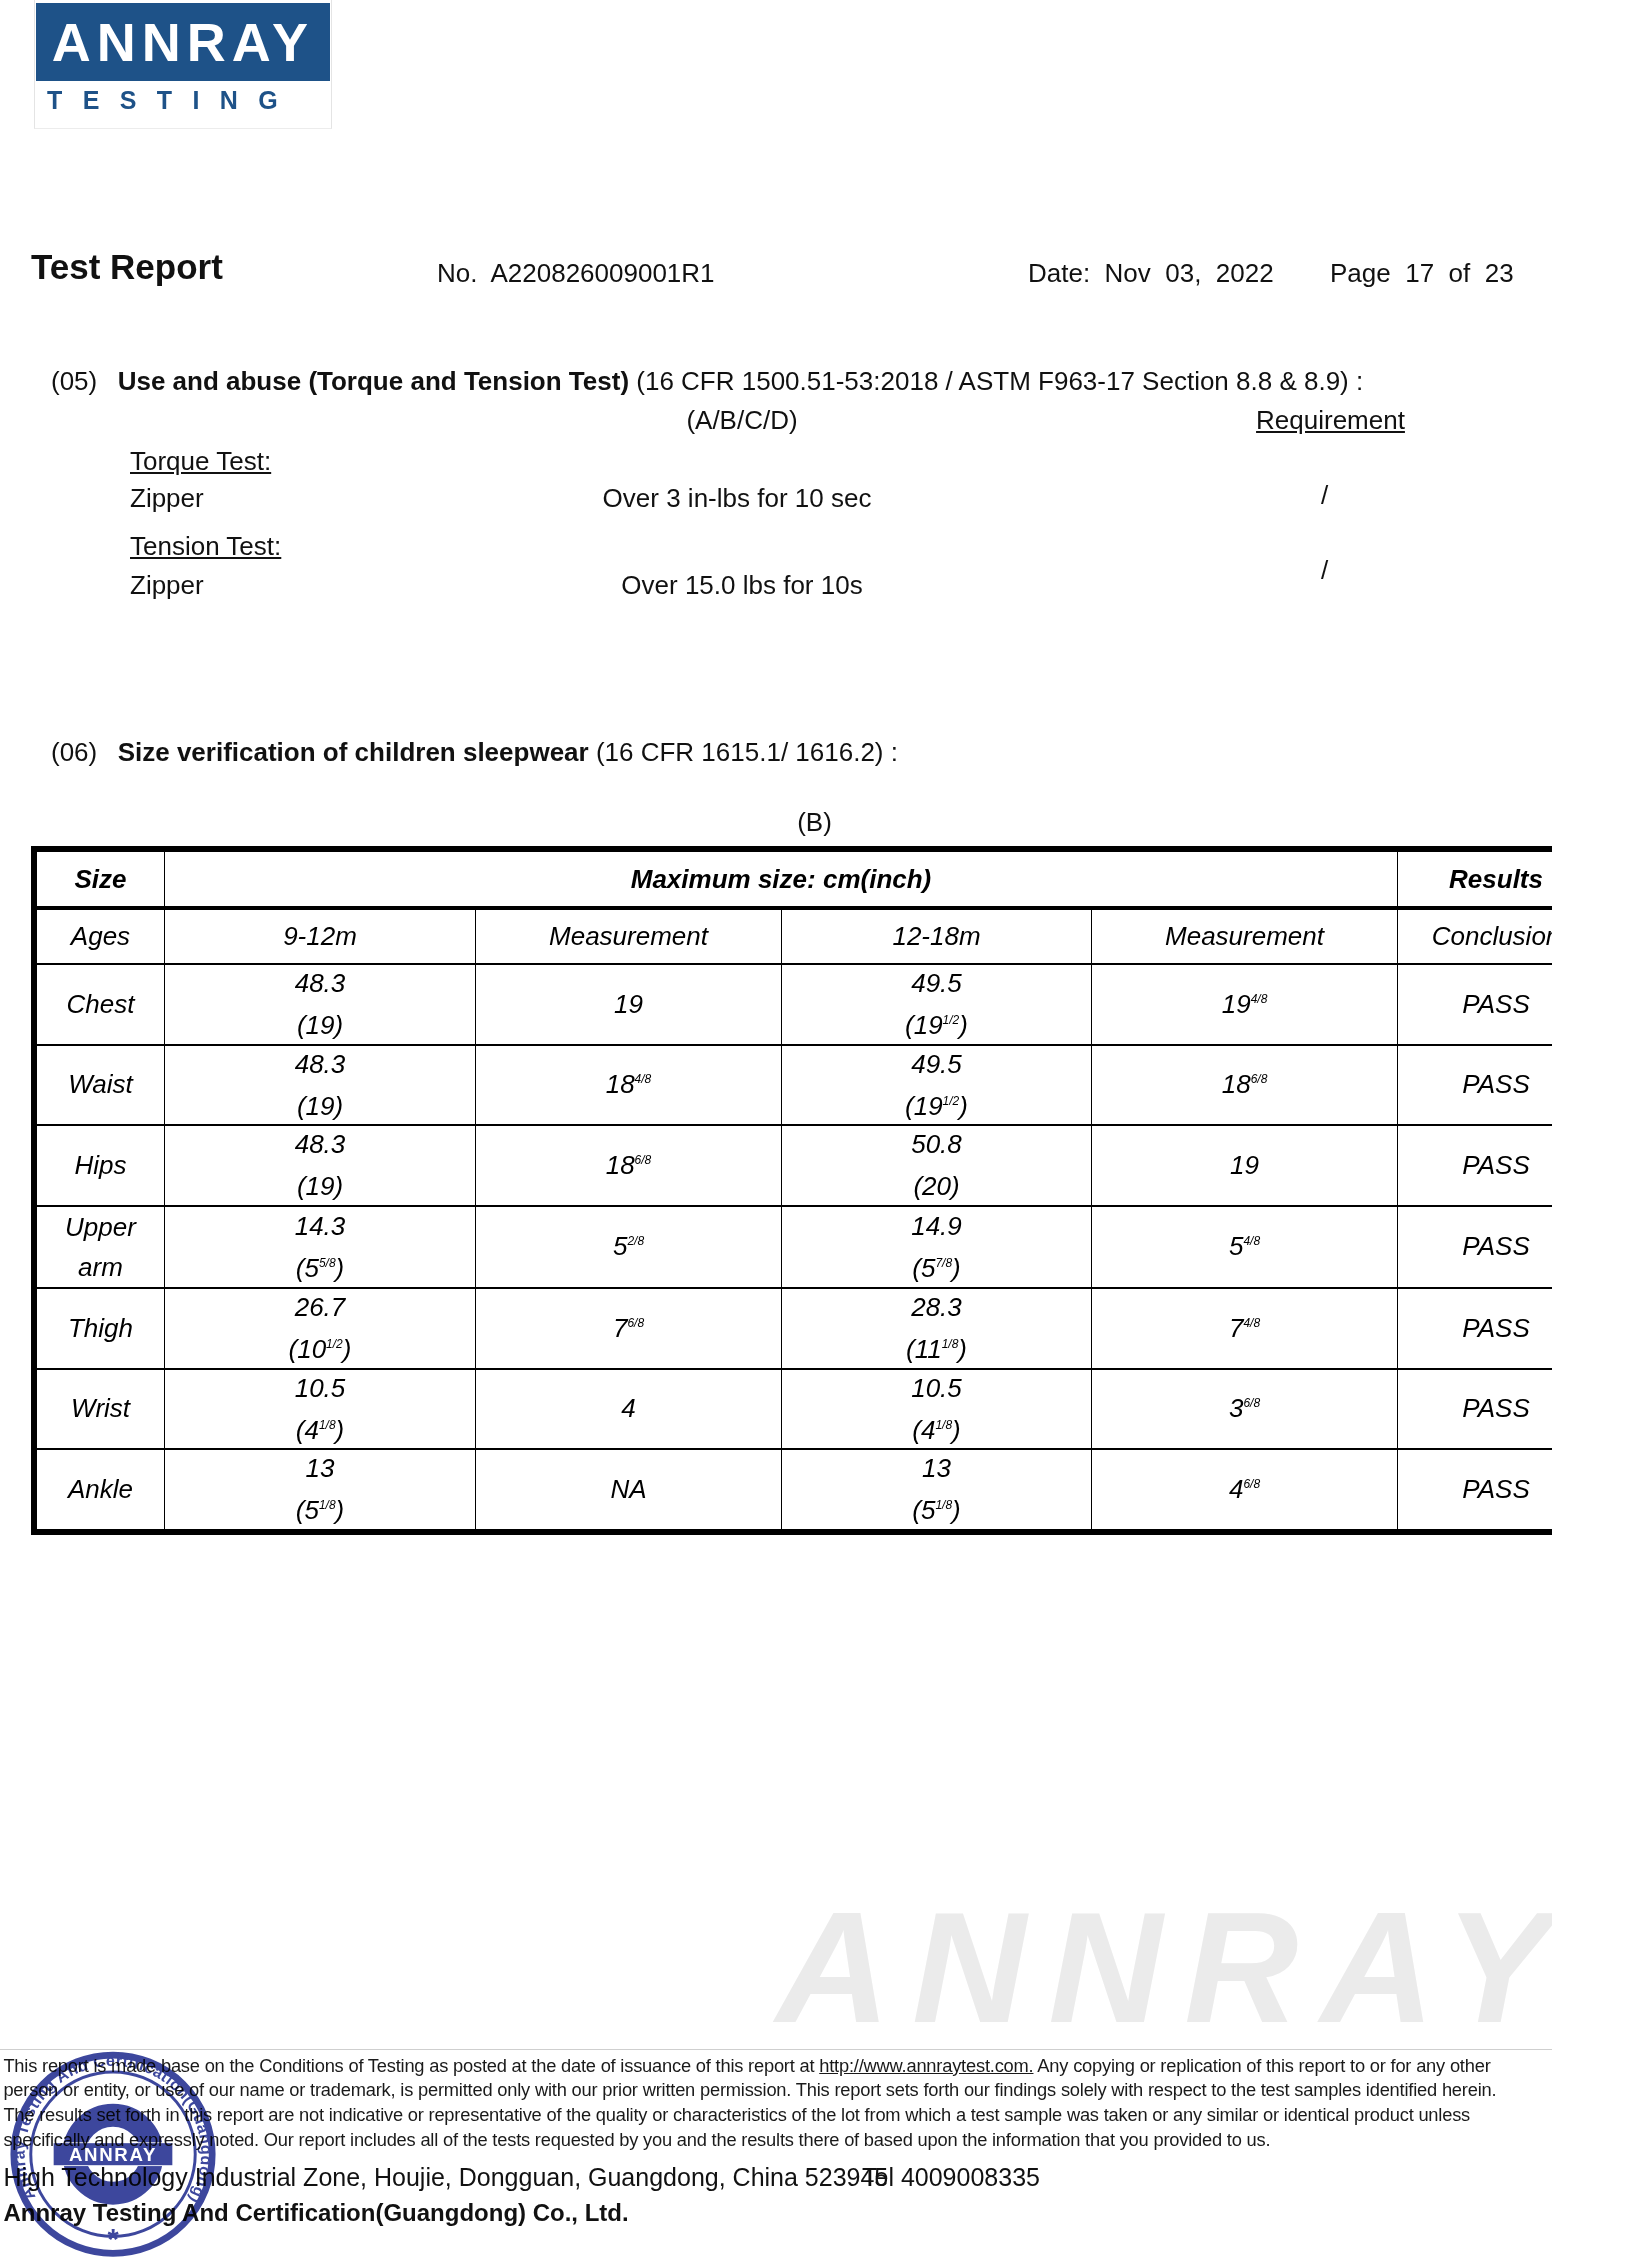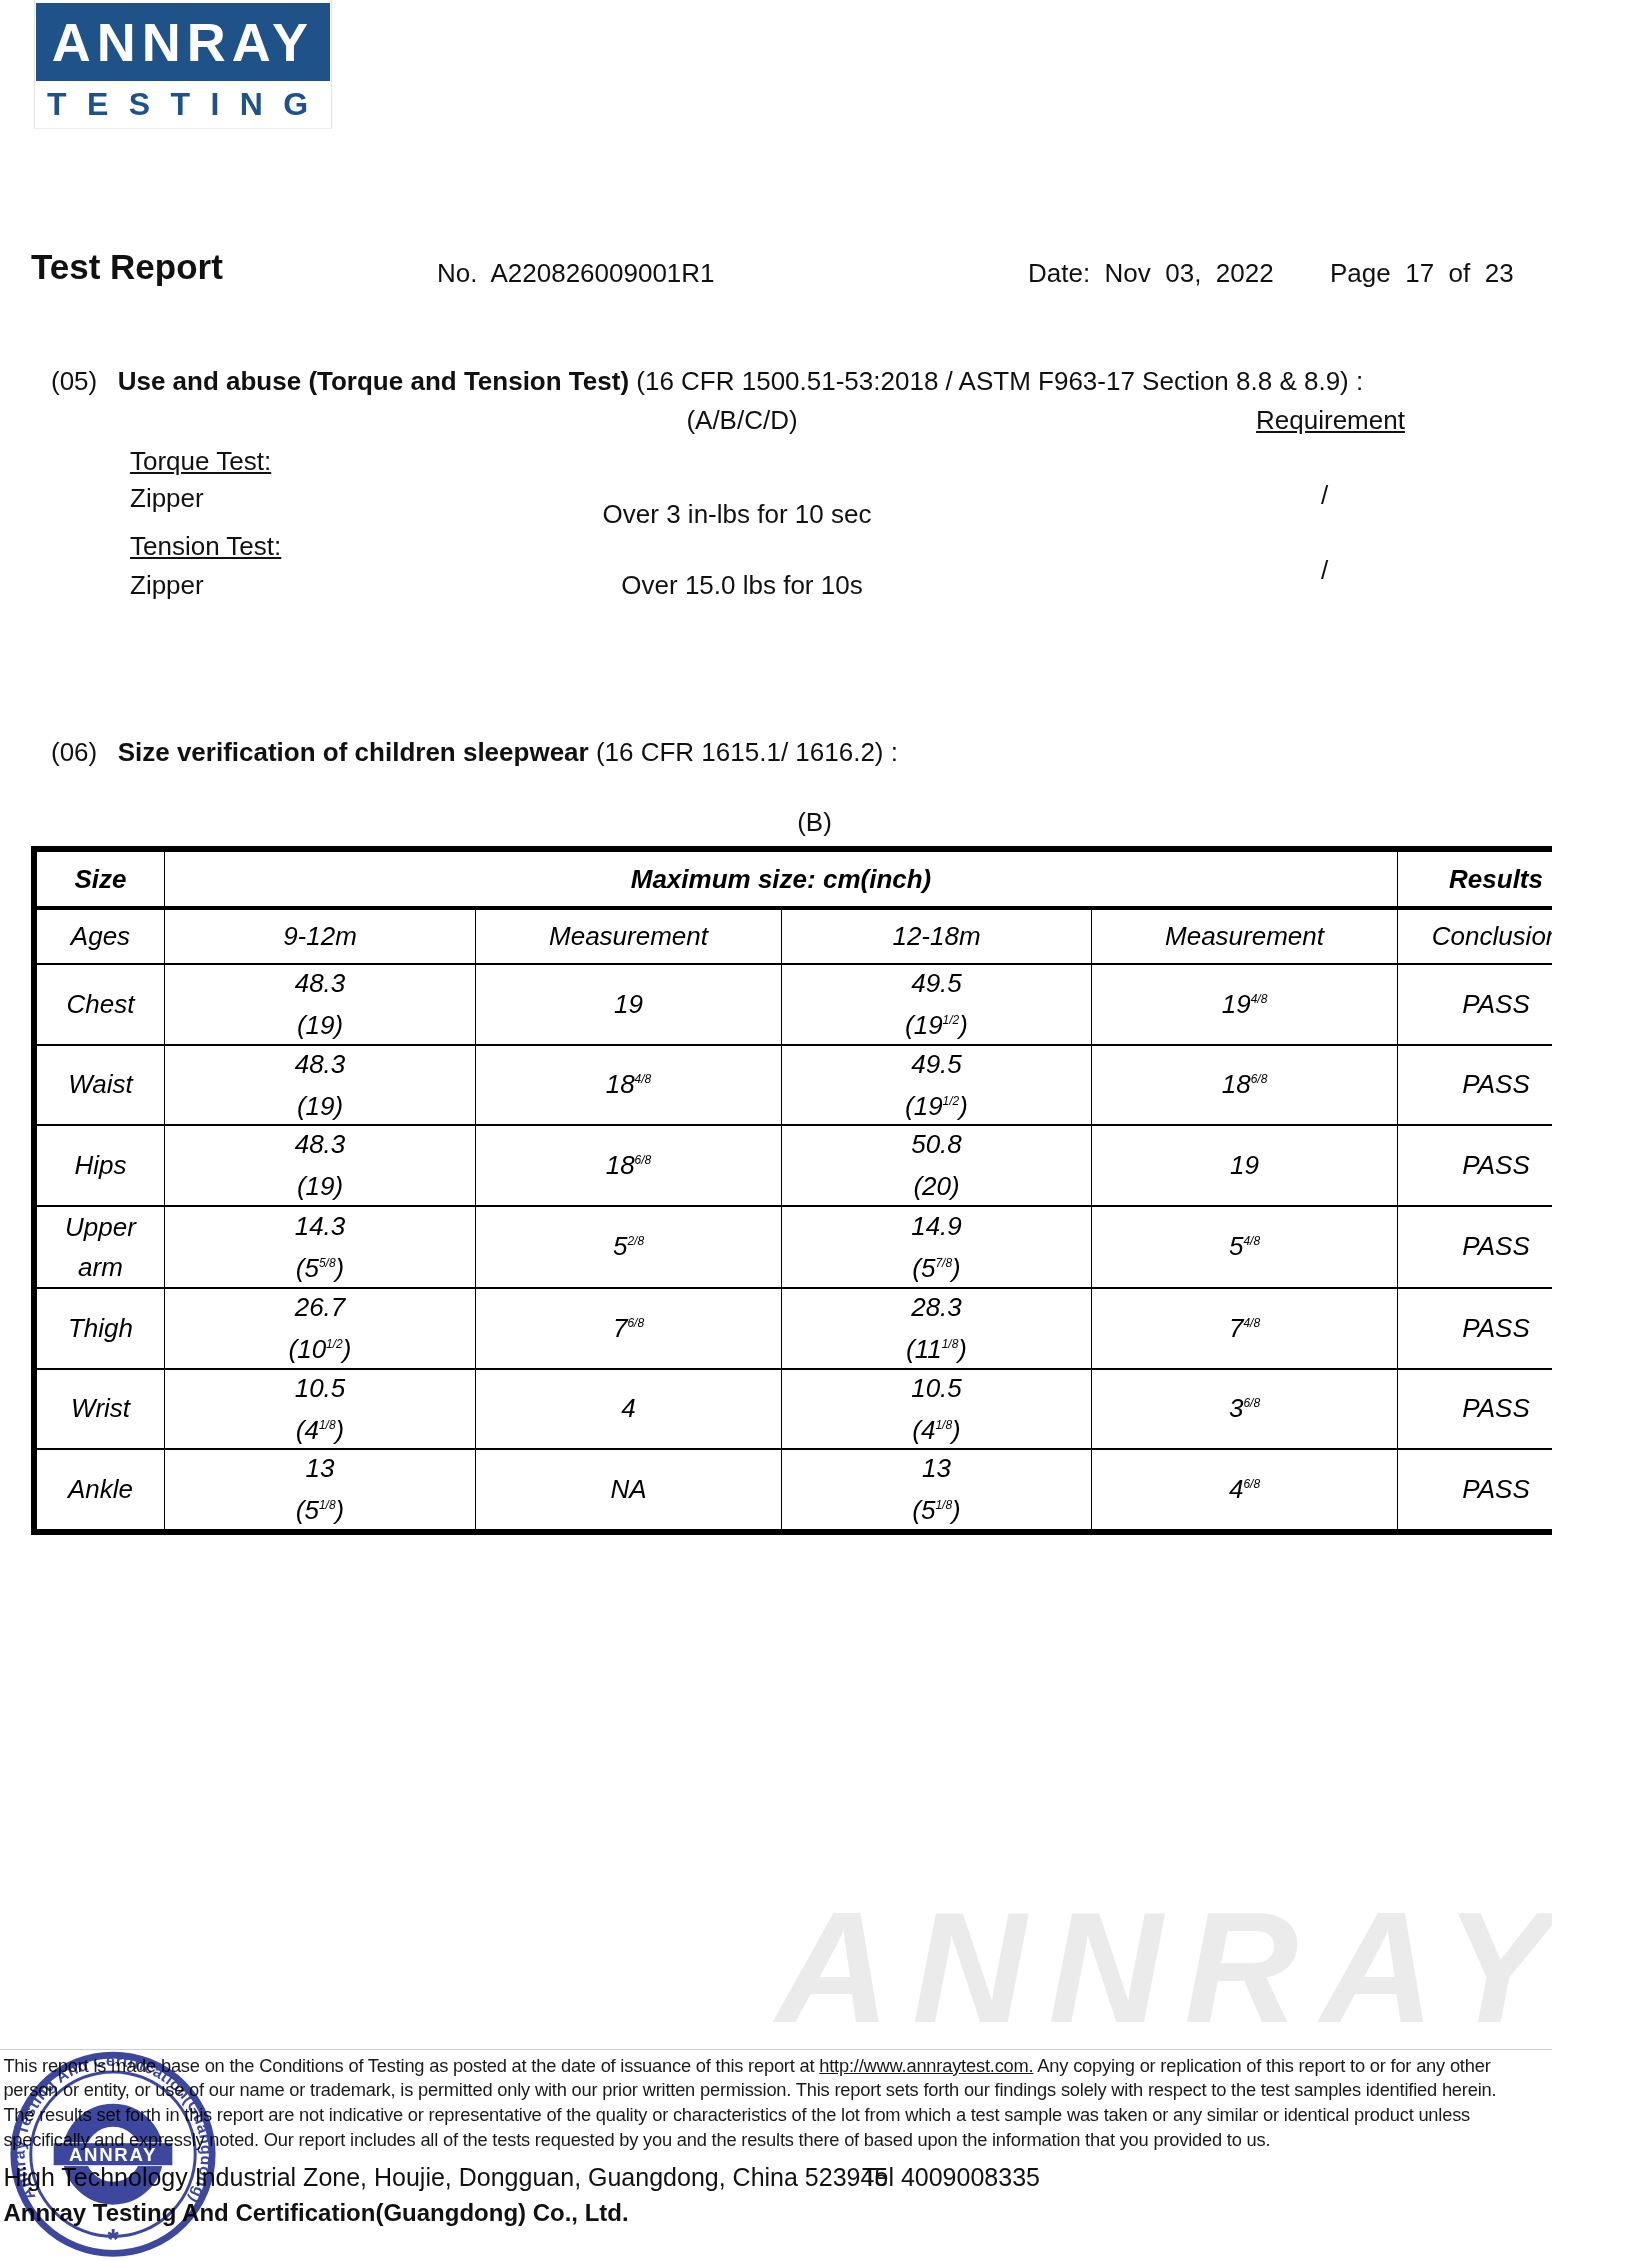--- a/index.html
+++ b/index.html
@@ -17,21 +17,21 @@
   .pre{white-space:pre;}
   .u{text-decoration:underline;}
   .ctr{text-align:center;}
 
   
   #logo-box{left:34px;top:0;width:296px;height:128px;border-left:0.9px solid #e4e4e4;border-right:0.9px solid #e4e4e4;border-bottom:0.9px solid #ececec;}
   #logo-band{position:absolute;left:0.9px;top:2.6px;width:294px;height:78px;background:var(--logo-blue);
     display:flex;align-items:center;justify-content:center;}
   #logo-word{color:#fff;font-weight:bold;font-size:54px;letter-spacing:6px;}
   #logo-sub{position:absolute;left:12px;top:86px;width:283px;color:var(--logo-blue);
-    font-size:32px;font-weight:bold;letter-spacing:20.4px;}
+    font-size:25px;font-weight:bold;letter-spacing:20.4px;}
 
   
   #hdr-title{left:31px;top:247px;font-size:35px;font-weight:bold;}
   .hdr-meta{top:258px;font-size:26px;}
 
   
   .sec-line{font-size:26px;}
   .sec-num{display:inline-block;}
   .sec-bold{font-weight:bold;margin-left:20.4px;}
 
@@ -80,21 +80,21 @@
   <div class="abs hdr-meta pre" style="left:1330px">Page  17  of  23</div>
 
   <div class="abs sec-line" style="left:51px;top:366px">
     <span class="sec-num">(05)</span><span class="sec-bold">Use and abuse (Torque and Tension Test)</span><span> (16 CFR 1500.51-53:2018 / ASTM F963-17 Section 8.8 &amp; 8.9) :</span>
   </div>
   <div class="abs sec-line ctr" style="left:572px;top:405px;width:340px">(A/B/C/D)</div>
   <div class="abs sec-line ctr u" style="left:1203px;top:405px;width:255px">Requirement</div>
 
   <div class="abs sec-line u" style="left:130px;top:446px">Torque Test:</div>
   <div class="abs sec-line" style="left:130px;top:483px">Zipper</div>
-  <div class="abs sec-line ctr" style="left:567px;top:499px;width:340px">Over 3 in-lbs for 10 sec</div>
+  <div class="abs sec-line ctr" style="left:567px;top:483px;width:340px">Over 3 in-lbs for 10 sec</div>
   <div class="abs sec-line" style="left:1321px;top:480px">/</div>
 
   <div class="abs sec-line u" style="left:130px;top:531px">Tension Test:</div>
   <div class="abs sec-line" style="left:130px;top:570px">Zipper</div>
   <div class="abs sec-line ctr" style="left:572px;top:570px;width:340px">Over 15.0 lbs for 10s</div>
   <div class="abs sec-line" style="left:1321px;top:555px">/</div>
 
   <div class="abs sec-line" style="left:51px;top:737px">
     <span class="sec-num">(06)</span><span class="sec-bold">Size verification of children sleepwear</span><span> (16 CFR 1615.1/ 1616.2) :</span>
   </div>

